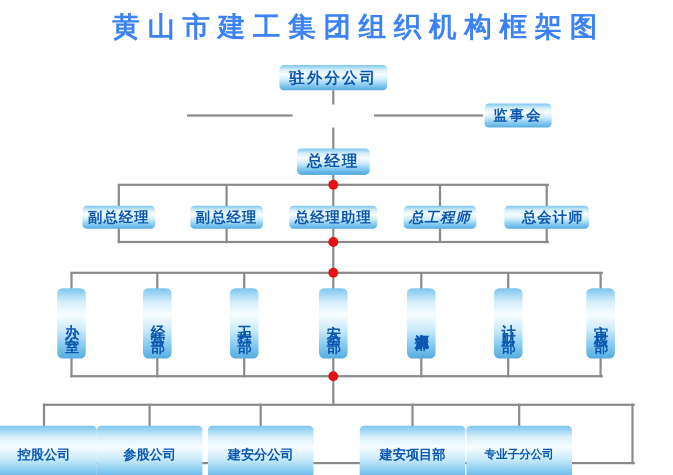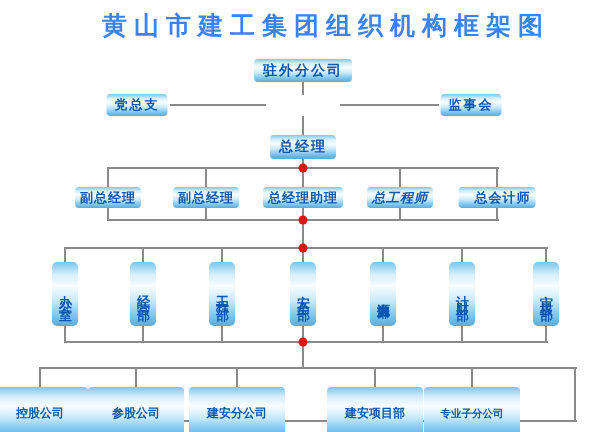--- a/index.html
+++ b/index.html
@@ -80,21 +80,20 @@
   <div class="vline" style="left:575px;top:367px;height:55px;"></div>
   <div class="hline" style="left:39px;top:420px;width:538px;"></div>
 
   <div class="dot" style="left:303px;top:168px;"></div>
   <div class="dot" style="left:303px;top:220px;"></div>
   <div class="dot" style="left:303px;top:248px;"></div>
   <div class="dot" style="left:303px;top:342px;"></div>
 
   <div class="node lvl1" style="left:303px;top:59px;">驻外分公司</div>
 
-  <div class="node lvl2" style="left:137px;top:94px;">党总支</div>
   <div class="node lvl1" style="left:303px;top:94px;margin-top:42px;">董事会</div>
   <div class="node lvl2" style="left:471px;top:94px;">监事会</div>
 
   <div class="node lvl1" style="left:303px;top:135px;">总经理</div>
 
   <div class="node lvl4" style="left:108px;top:187px;">副总经理</div>
   <div class="node lvl4" style="left:206px;top:187px;">副总经理</div>
   <div class="node lvl4" style="left:303px;top:187px;text-align:right;">总经理助理</div>
   <div class="node lvl4" style="left:400px;top:187px;font-style:italic;">总工程师</div>
   <div class="node lvl4" style="left:497px;top:187px;padding-left:16px;">总会计师</div>

